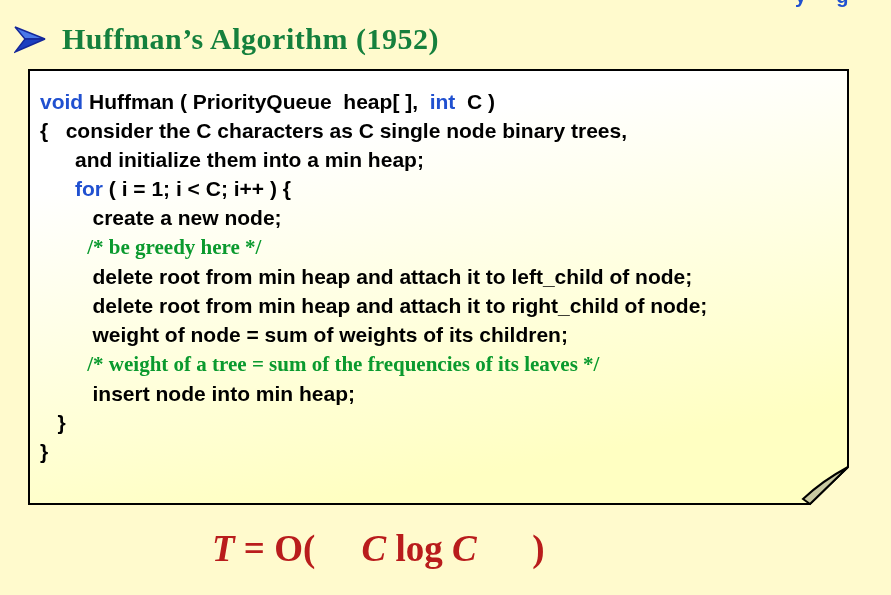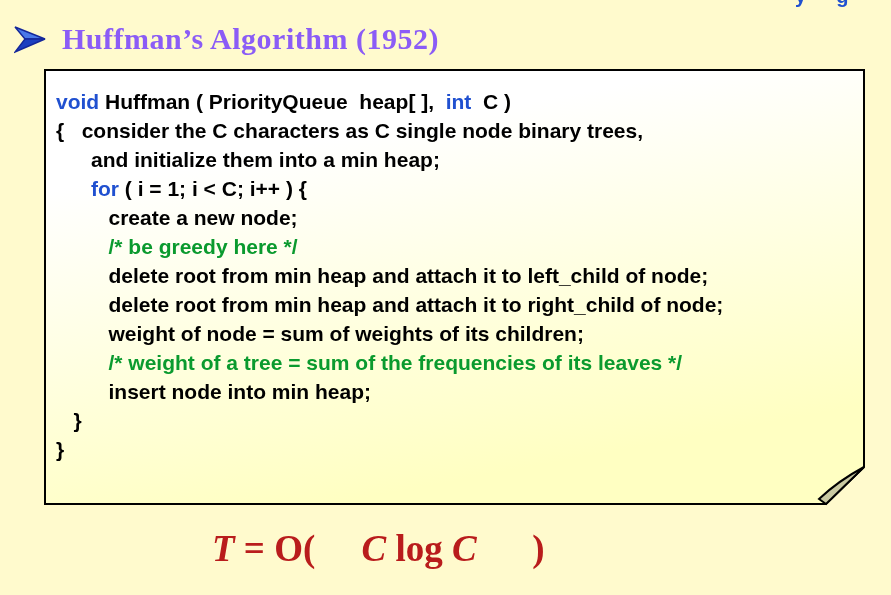--- a/index.html
+++ b/index.html
@@ -18,37 +18,37 @@
     font: bold 20px "Liberation Sans", sans-serif;
     color: var(--kw, #2050d0);
   }
 
   
   .title-row { position: absolute; left: 14px; top: 22px; display: flex; align-items: center; }
   .bullet-svg { width: 32px; height: 28px; margin-top: 2px; }
   .page-title {
     margin-left: 16px;
     font: bold 30px "Liberation Serif", serif;
-    color: #8b5cf6;
+    color: #15803d;
     letter-spacing: 0.5px;
     white-space: pre;
   }
 
   
-  .code-box { position: absolute; left: 44px; top: 69px; width: 822px; height: 437px; padding-left: 8px; }
+  .code-box { position: absolute; left: 28px; top: 69px; width: 822px; height: 437px; padding-left: 8px; }
   .code-box svg.frame { position: absolute; left: 0; top: 0; width: 822px; height: 437px; }
   .code {
     position: absolute; left: 12px; top: 18px; right: 8px; bottom: 4px;
     font: bold 21px "Liberation Sans", sans-serif;
     color: #000000;
     white-space: pre;
     line-height: 29px;
   }
   .code .kw  { color: var(--kw, #2050d0); }
-  .code .cm  { color: var(--cm, #0a9a2e); }
+  .code .cm  { color: var(--cm, #0a9a2e); font-family: Liberation Serif, serif; }
 
   
   .formula {
     position: absolute; left: 212px; top: 527px;
     font: bold 37px "Liberation Serif", serif;
     color: #b91c1c;
     white-space: pre;
   }
   .formula .it { font-style: italic; }
 </style>

